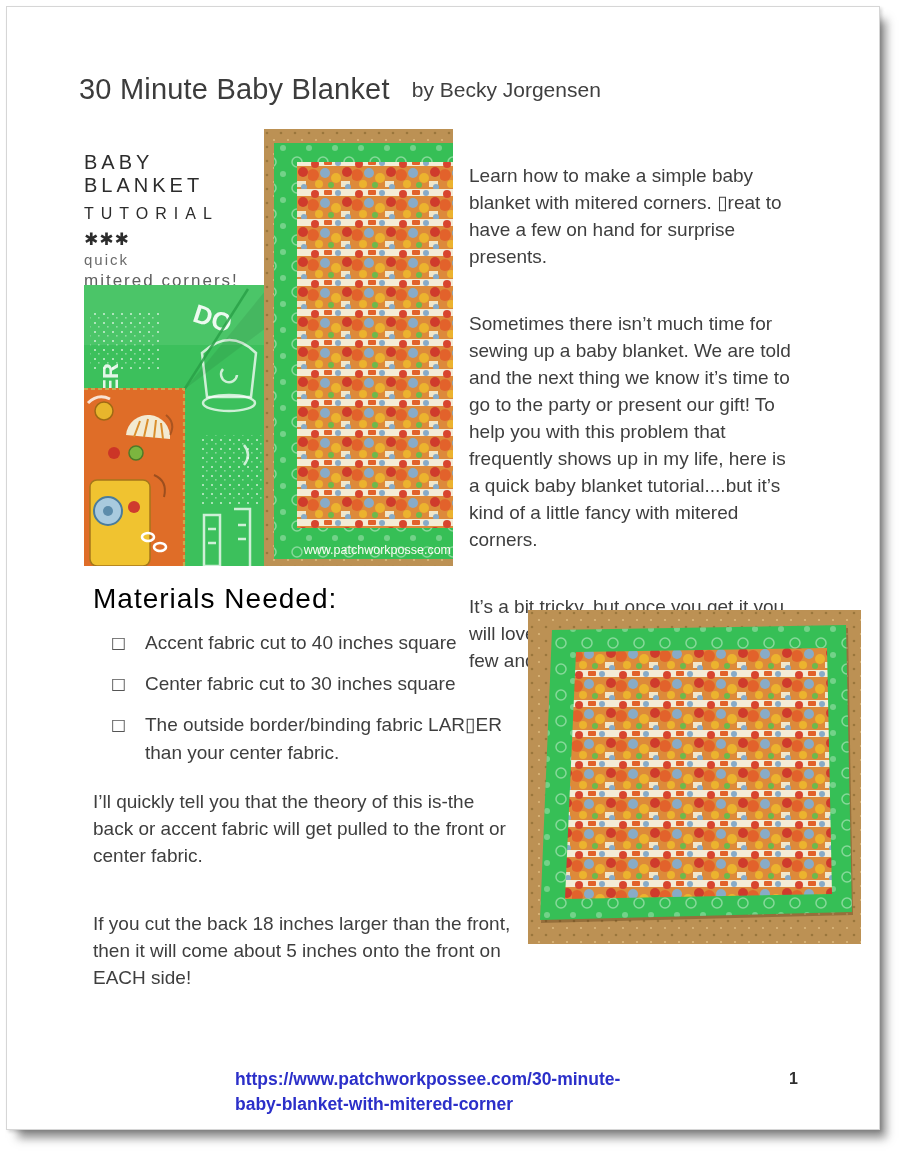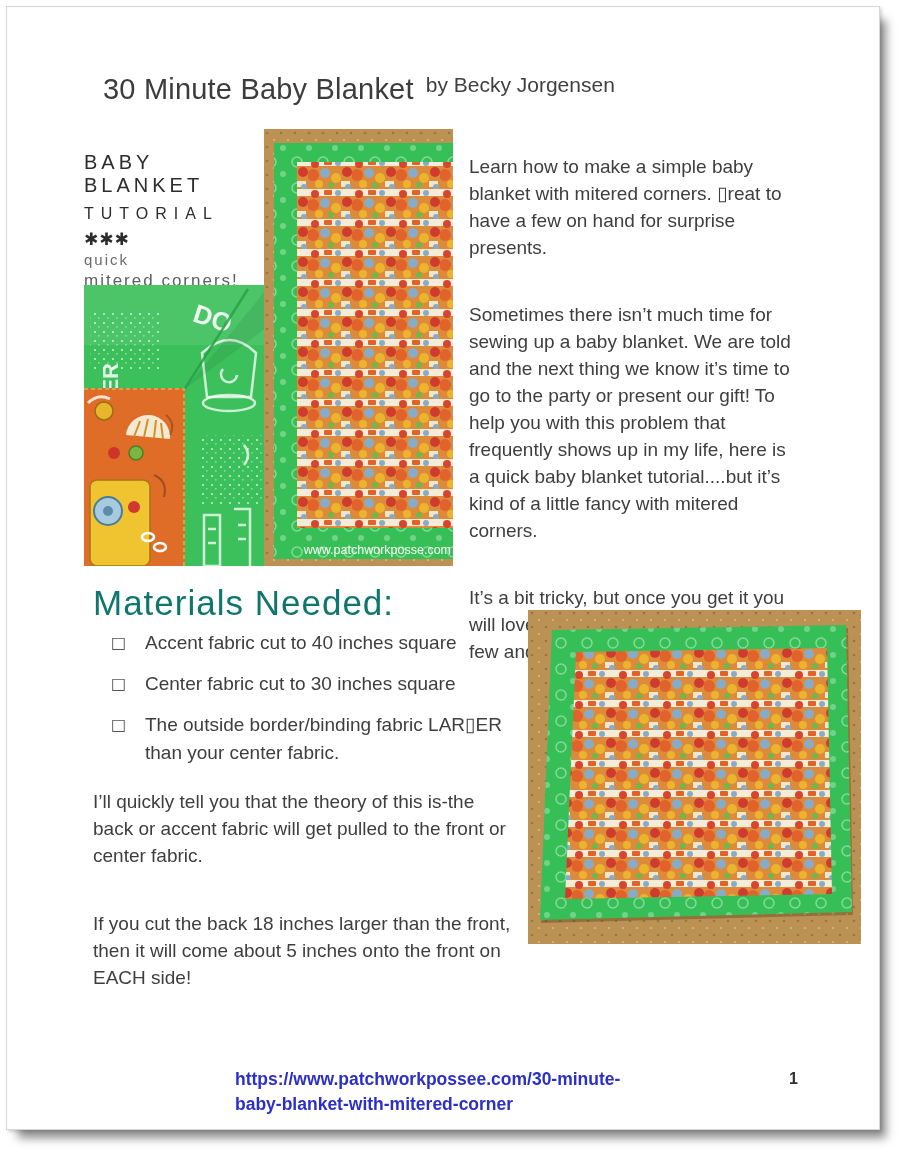--- a/index.html
+++ b/index.html
@@ -2,40 +2,40 @@
 <html><head>
 <meta charset="utf-8">
 <style>
   html,body{margin:0;padding:0;background:#ffffff;}
   body{width:900px;height:1152px;position:relative;font-family:"Liberation Sans",sans-serif;overflow:hidden;}
   .page{position:absolute;left:6px;top:6px;width:872px;height:1122px;background:#fff;
         border:1px solid #d6d6d6;
         box-shadow:9px 11px 9px -3px rgba(50,50,50,.55), 2px 2px 3px rgba(0,0,0,.15);}
   .abs{position:absolute;}
   
-  .title-row{left:96px;top:66px;display:flex;align-items:flex-start;color:#3c3c3c;}
+  .title-row{left:72px;top:66px;display:flex;align-items:center;gap:10px;color:#3c3c3c;}
   .title-row h1{margin:0;font-size:29px;font-weight:400;letter-spacing:.2px;}
   .byline{font-size:21px;font-weight:400;color:#3f3f3f;margin-left:12px;}
   
   .tcard{left:77px;top:124px;width:186px;height:154px;background:#fff;text-align:left;color:#2c2c2c;}
   .tcard .l1{margin-top:20px;font-size:20px;letter-spacing:4px;font-weight:400;}
   .tcard .l2{margin-top:8px;font-size:16px;letter-spacing:7px;font-weight:400;}
   .tcard .stars{margin-top:6px;font-size:17px;font-weight:700;font-family:"DejaVu Sans",sans-serif;letter-spacing:1px;}
   .tcard .l3{margin-top:2px;font-size:15px;color:#6b6b6b;letter-spacing:2px;}
   .tcard .l4{margin-top:3px;font-size:17px;color:#5f5f5f;letter-spacing:2px;}
   
   .ph-corner{left:77px;top:278px;width:186px;height:281px;}
   .ph-tall{left:257px;top:122px;width:189px;height:437px;}
   .ph-big{left:521px;top:603px;width:333px;height:334px;}
   svg{display:block;}
   
   .doc{color:#3e3e3e;font-size:19px;line-height:27px;white-space:pre-line;}
-  .intro{left:462px;top:119px;width:385px;}
+  .intro{left:462px;top:128px;width:385px;}
   .intro p{margin:0 0 13px 0;}
-  .materials-h{left:86px;top:576px;font-size:35px;color:#0f766e;letter-spacing:1px;font-weight:400;}
+  .materials-h{left:86px;top:576px;font-size:28px;color:#000000;letter-spacing:1px;font-weight:400;}
   .mat-list{left:104px;top:622px;width:430px;}
   .mat-item{display:flex;margin-bottom:13px;}
   .mat-bullet{flex:0 0 34px;color:#555;font-size:16px;line-height:28px;font-family:"DejaVu Sans",sans-serif;}
   .mat-text{color:#3e3e3e;font-size:19px;line-height:28px;white-space:pre-line;}
   .midparas{left:86px;top:754px;width:470px;}
   .midparas p{margin:0 0 14px 0;}
   .wide-para{left:86px;top:942px;width:755px;font-size:20px;line-height:27px;letter-spacing:-0.3px;}
   
   .footer-url{left:228px;top:1060px;width:430px;color:#2b2fc9;font-size:17.5px;font-weight:700;
               line-height:25px;white-space:pre-line;text-decoration:none;display:block;}

